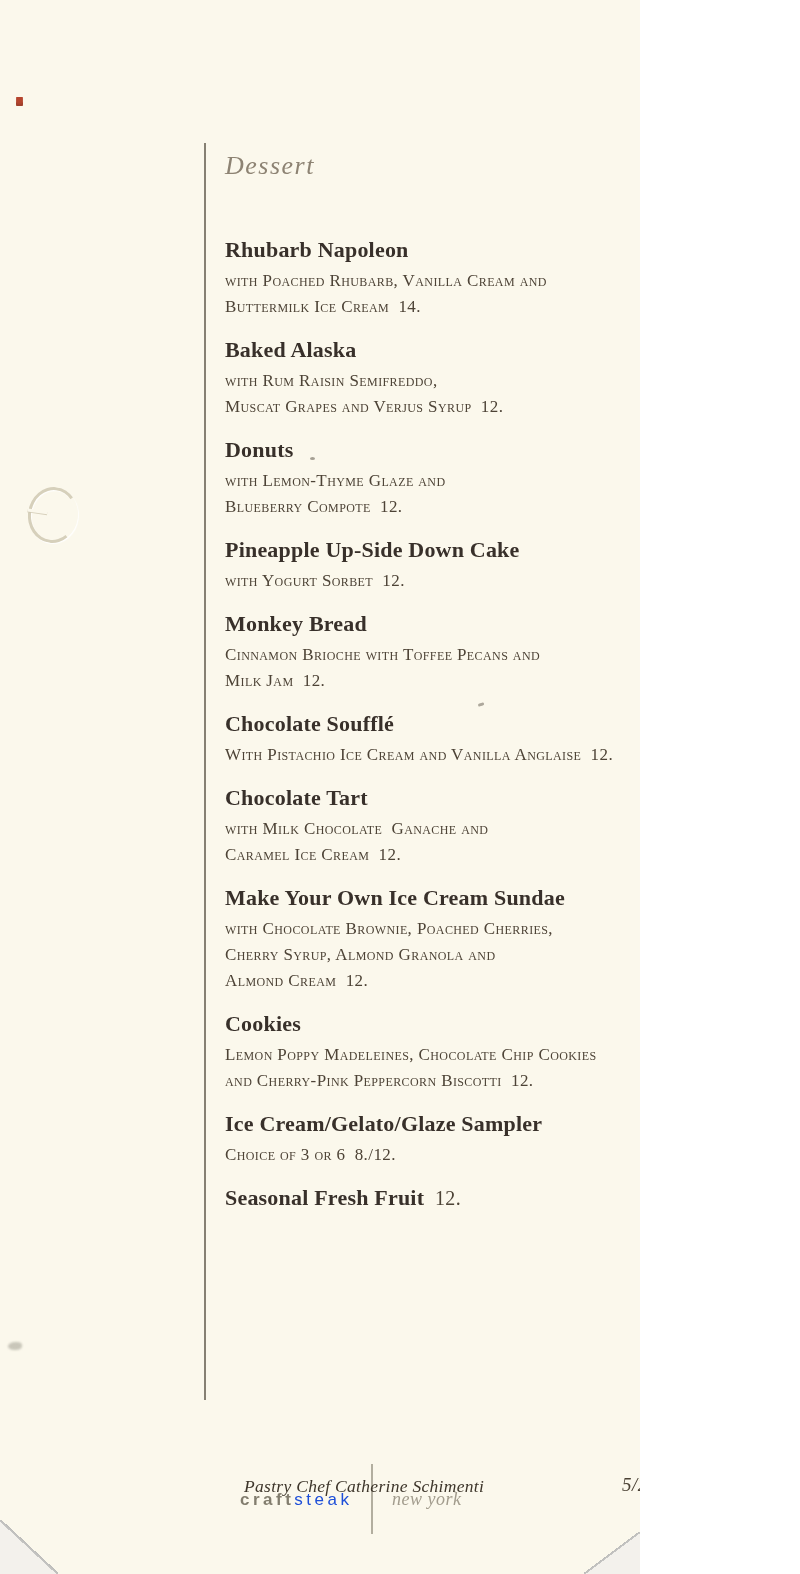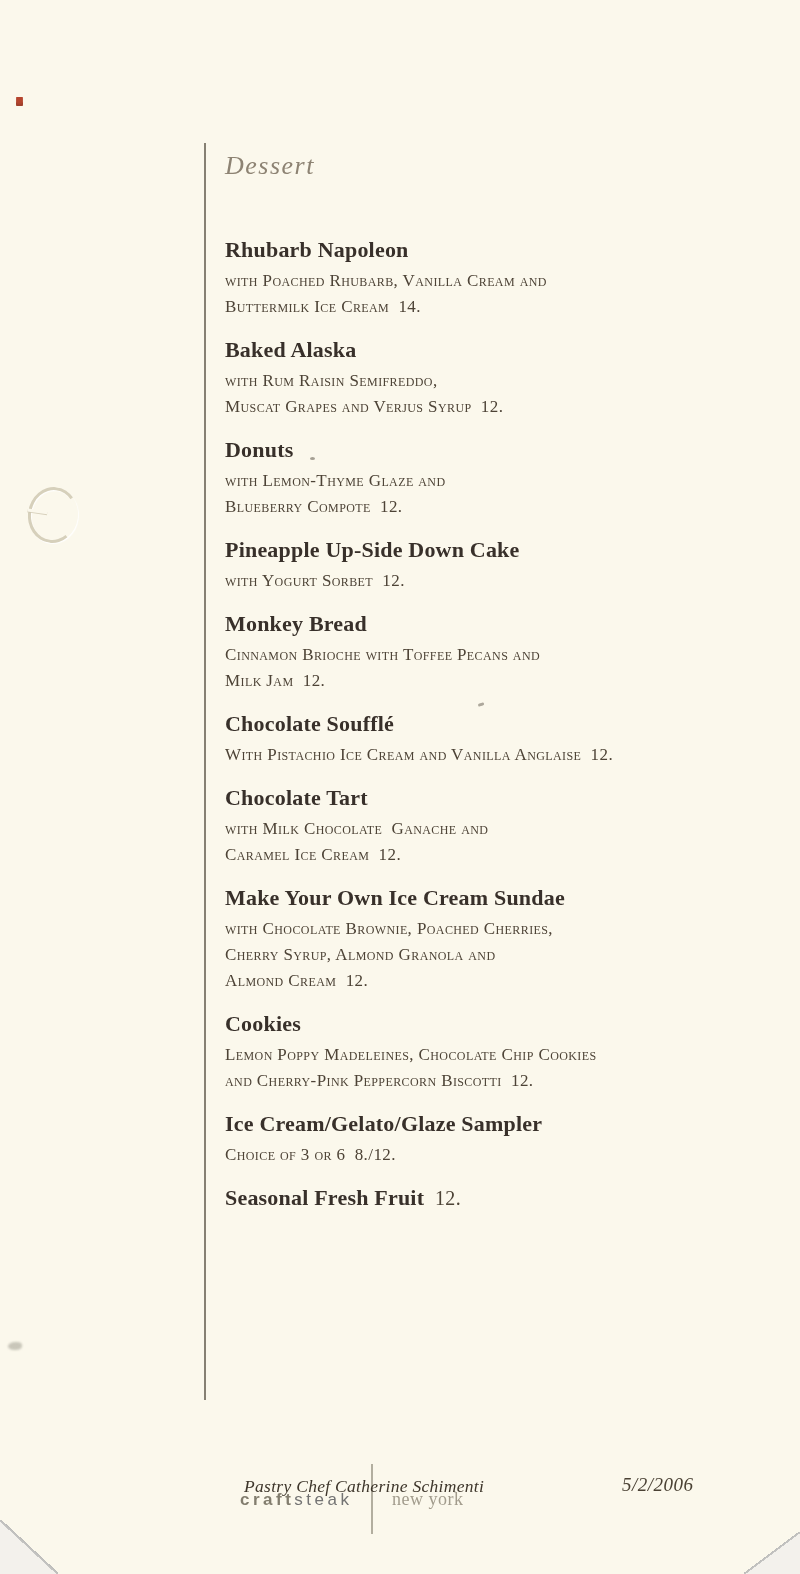--- a/index.html
+++ b/index.html
@@ -4,21 +4,21 @@
 <title>Dessert</title>
 <style>
   html, body { margin: 0; padding: 0; }
   body {
     width: 800px; height: 1574px;
     font-family: "Liberation Serif", "DejaVu Serif", serif;
     background: #ffffff;
   }
   .page {
     position: relative;
-    width: 800px; height: 1574px;
+    width: 640px; height: 1574px;
     background: var(--paper, #fbf8ec);
     overflow: hidden;
   }
 
   
   .rule-vertical {
     position: absolute;
     left: 204px; top: 143px;
     width: 2px; height: 1257px;
     background: var(--rule, #5f584b);
@@ -81,32 +81,33 @@
   .footer-logo {
     position: absolute;
     left: 240px; top: 1490px;
     font-family: "Liberation Sans", "DejaVu Sans", sans-serif;
     font-size: 17px;
     letter-spacing: 3.5px;
     z-index: 2;
     white-space: nowrap;
   }
   .logo-bold { font-weight: bold; color: #827d6e; }
-  .logo-light { font-weight: normal; color: #737373; }
+  .logo-light { font-weight: normal; color: #1d4ed8; }
   .logo-pipe {
     position: absolute;
     left: 371px; top: 1464px;
     width: 1.5px; height: 70px;
     background: #8a8577;
     opacity: 0.65;
     z-index: 1;
   }
   .logo-location {
     position: absolute;
     left: 392px; top: 1489px;
+    font-style: italic;
     font-size: 18px;
     letter-spacing: 0.5px;
     color: #a29c8d;
     z-index: 2;
     white-space: nowrap;
   }
   .footer-date {
     position: absolute;
     left: 622px; top: 1474px;
     font-style: italic;

